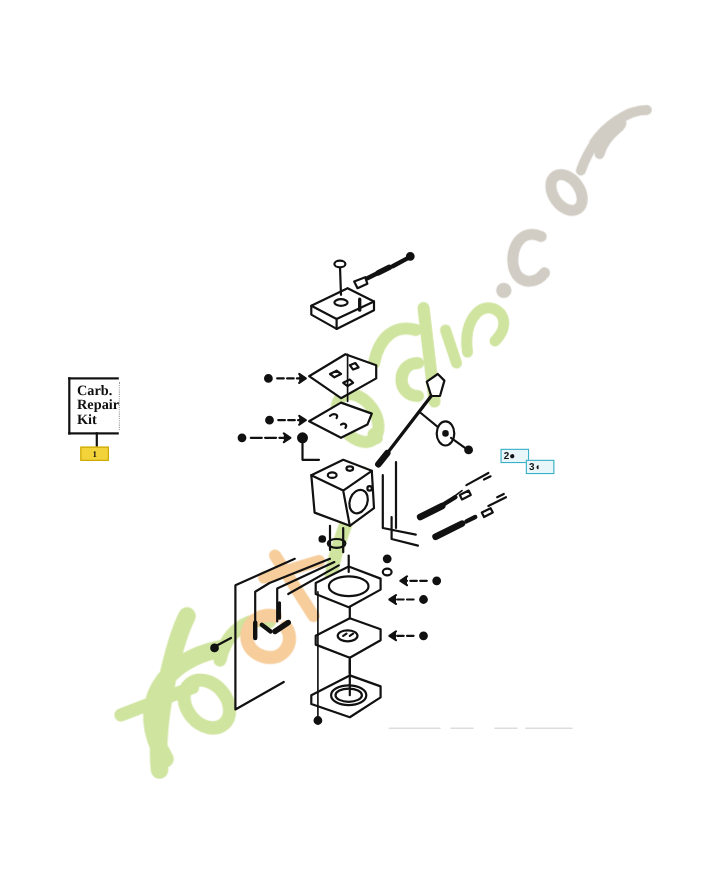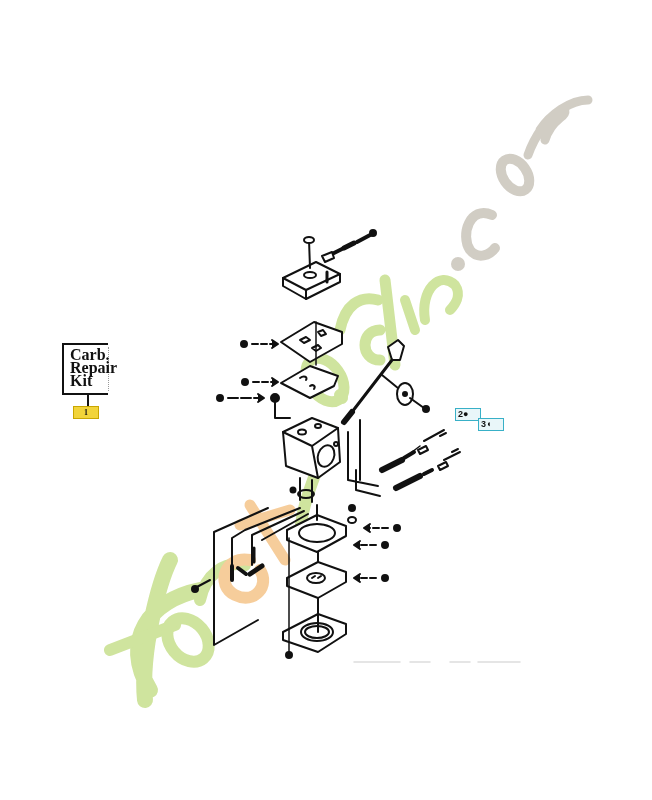--- a/index.html
+++ b/index.html
@@ -1,20 +1,20 @@
 <!DOCTYPE html>
 <html><head>
 <meta charset="utf-8">
 <style>
   html, body { margin:0; padding:0; background:#ffffff; }
   body { width:652px; height:800px; position:relative; overflow:hidden; font-family:"Liberation Serif", serif; }
   #canvas { position:absolute; left:0; top:0; width:652px; height:800px; }
   .kit-box { position:absolute; left:62px; top:343px; width:44px; height:48px; border-left:2px solid #111; border-top:2px solid #111; border-bottom:2px solid #111; background:#fff; }
   .kit-box .dotted { position:absolute; right:-1px; top:2px; bottom:2px; border-right:1px dotted #999; }
-  .kit-text { position:absolute; left:6px; top:3px; font-size:16px; font-weight:bold; line-height:13px; color:#111; }
+  .kit-text { position:absolute; left:6px; top:3px; font-size:13px; font-weight:bold; line-height:13px; color:#111; }
   .kit-stem { position:absolute; left:87px; top:393px; width:2px; height:14px; background:#111; }
   .kit-badge { position:absolute; left:73px; top:406px; width:24px; height:11px; background:#f2d43a; border:1px solid #c9a600; font-size:8px; line-height:11px; text-align:center; color:#111; font-weight:bold; }
   .callout { position:absolute; height:11px; border:1.5px solid #38b0c7; background:#e9f6f9; font-size:9px; line-height:11px; font-weight:bold; color:#111; padding:0 2px; font-family:"Liberation Sans", sans-serif; }
   .callout-2 { left:455px; top:408px; width:20px; }
   .callout-3 { left:478px; top:418px; width:20px; }
 </style>
 </head>
 <body>
 
 <svg id="canvas" viewBox="0 0 652 800" xmlns="http://www.w3.org/2000/svg">

